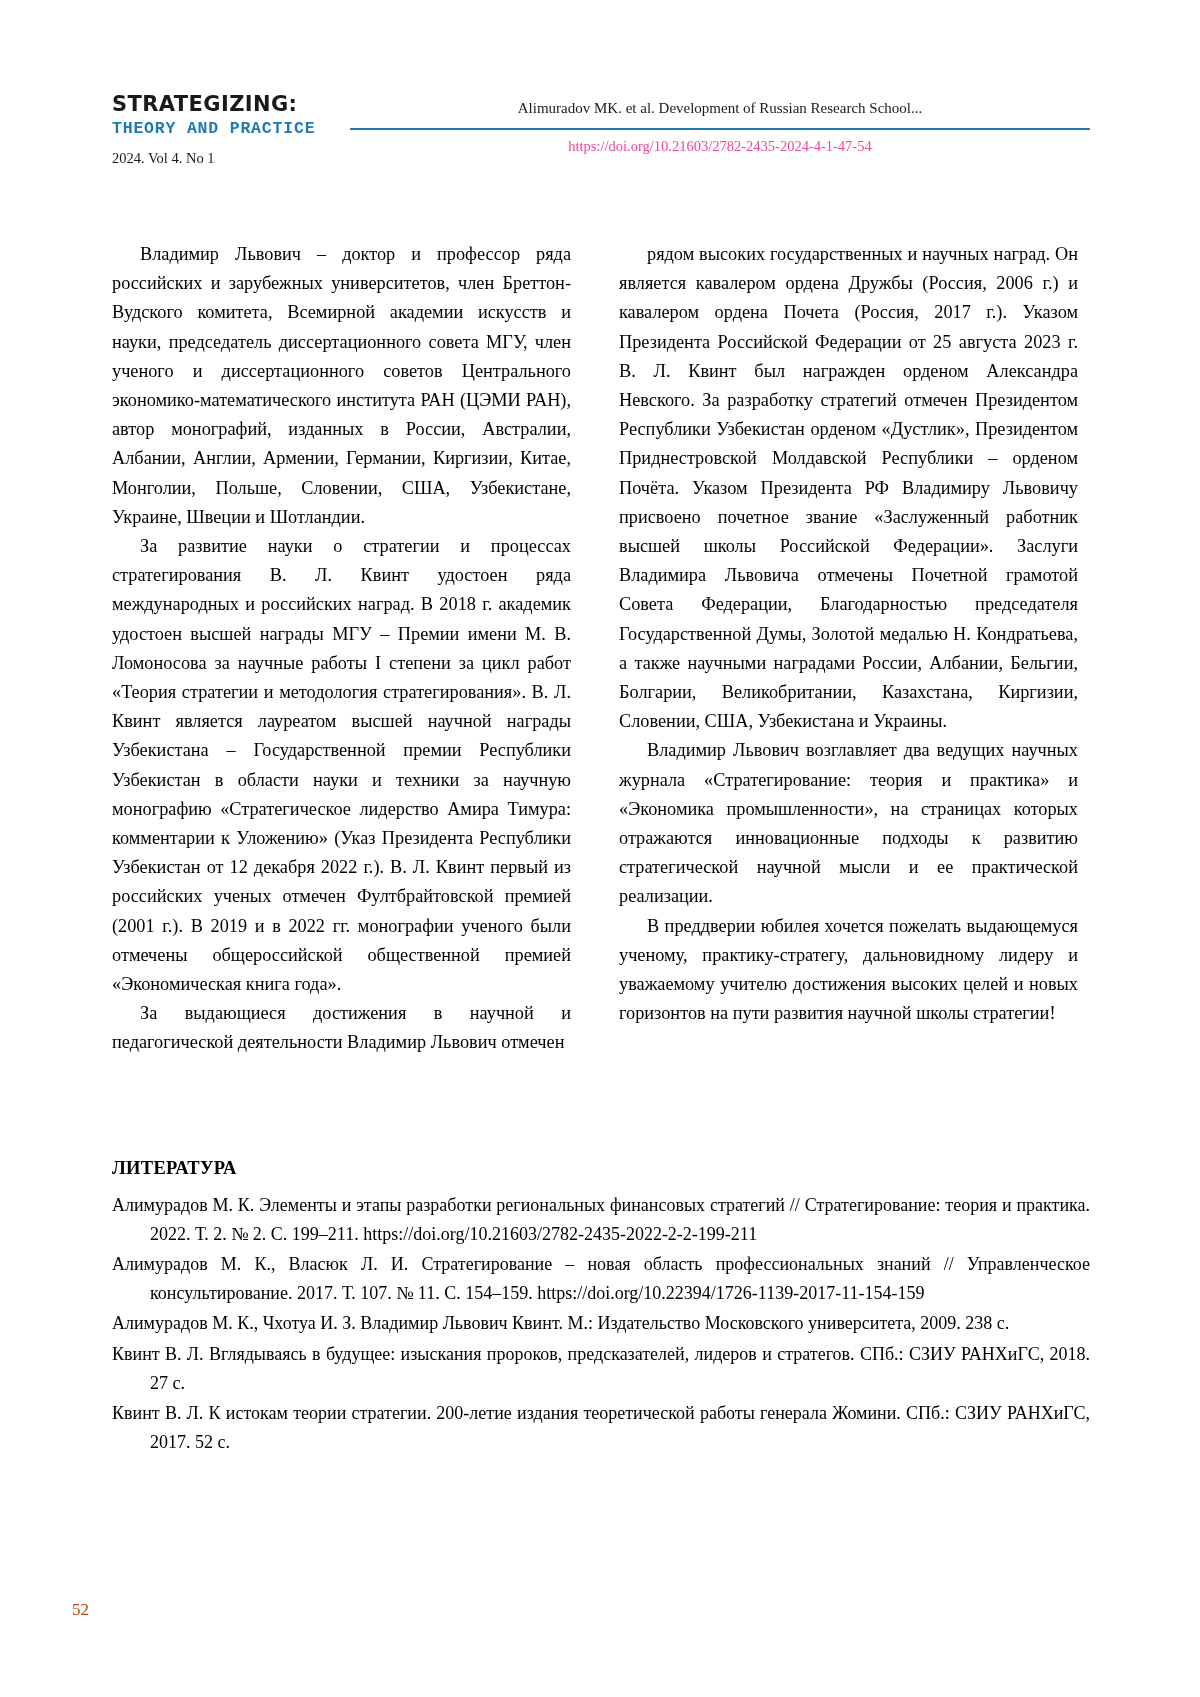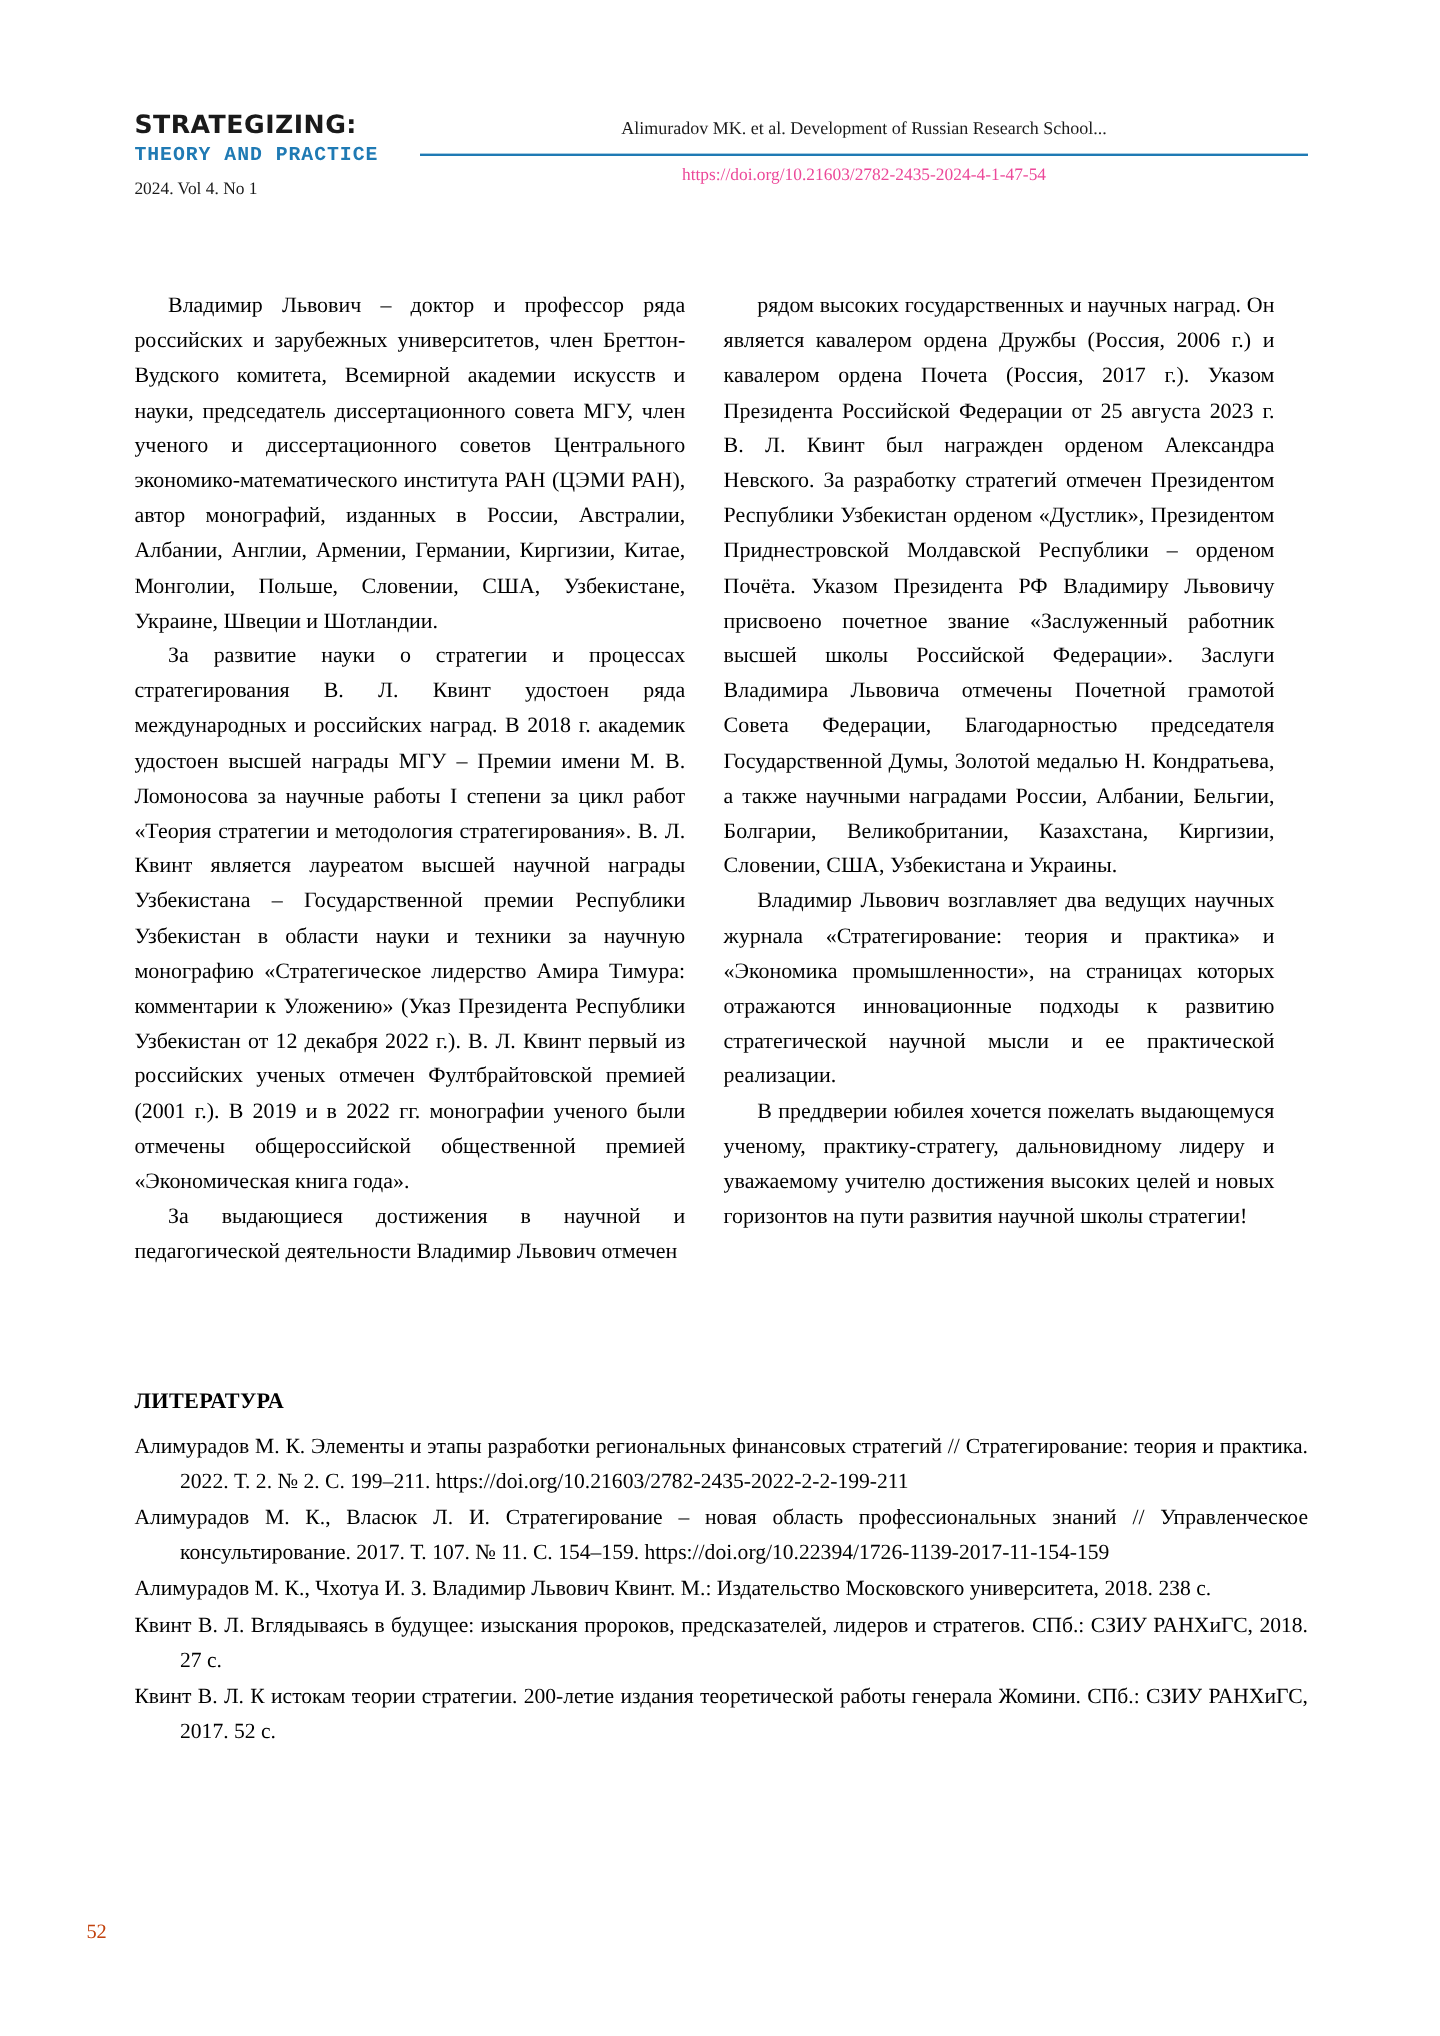--- a/index.html
+++ b/index.html
@@ -90,21 +90,21 @@
     color: #ec4899;
   }
 
   
   .columns {
     position: absolute;
     left: 112px;
     top: 240px;
     width: 978px;
     display: flex;
-    gap: 32px;
+    gap: 48px;
   }
   .col {
     width: 459px;
   }
   .col p {
     margin: 0;
     text-align: justify;
     text-justify: inter-word;
     font-size: 18.3px;
     line-height: 29.2px;
@@ -171,20 +171,20 @@
       <p>рядом высоких государственных и научных наград. Он является кавалером ордена Дружбы (Россия, 2006 г.) и кавалером ордена Почета (Россия, 2017 г.). Указом Президента Российской Федерации от 25 августа 2023 г. В. Л. Квинт был награжден орденом Александра Невского. За разработку стратегий отмечен Президентом Республики Узбекистан орденом «Дустлик», Президентом Приднестровской Молдавской Республики – орденом Почёта. Указом Президента РФ Владимиру Львовичу присвоено почетное звание «Заслуженный работник высшей школы Российской Федерации». Заслуги Владимира Львовича отмечены Почетной грамотой Совета Федерации, Благодарностью председателя Государственной Думы, Золотой медалью Н. Кондратьева, а также научными наградами России, Албании, Бельгии, Болгарии, Великобритании, Казахстана, Киргизии, Словении, США, Узбекистана и Украины.</p>
       <p>Владимир Львович возглавляет два ведущих научных журнала «Стратегирование: теория и практика» и «Экономика промышленности», на страницах которых отражаются инновационные подходы к развитию стратегической научной мысли и ее практической реализации.</p>
       <p>В преддверии юбилея хочется пожелать выдающемуся ученому, практику-стратегу, дальновидному лидеру и уважаемому учителю достижения высоких целей и новых горизонтов на пути развития научной школы стратегии!</p>
     </div>
   </div>
 
   <div class="refs">
     <div class="refs-title">ЛИТЕРАТУРА</div>
     <div class="ref-item">Алимурадов М. К. Элементы и этапы разработки региональных финансовых стратегий // Стратегирование: теория и практика. 2022. Т. 2. № 2. С. 199–211. https://doi.org/10.21603/2782-2435-2022-2-2-199-211</div>
     <div class="ref-item">Алимурадов М. К., Власюк Л. И. Стратегирование – новая область профессиональных знаний // Управленческое консультирование. 2017. Т. 107. № 11. С. 154–159. https://doi.org/10.22394/1726-1139-2017-11-154-159</div>
-    <div class="ref-item">Алимурадов М. К., Чхотуа И. З. Владимир Львович Квинт. М.: Издательство Московского университета, 2018. 238 с.</div>
+    <div class="ref-item">Алимурадов М. К., Чхотуа И. З. Владимир Львович Квинт. М.: Издательство Московского университета, 2009. 238 с.</div>
     <div class="ref-item">Квинт В. Л. Вглядываясь в будущее: изыскания пророков, предсказателей, лидеров и стратегов. СПб.: СЗИУ РАНХиГС, 2018. 27 с.</div>
     <div class="ref-item">Квинт В. Л. К истокам теории стратегии. 200-летие издания теоретической работы генерала Жомини. СПб.: СЗИУ РАНХиГС, 2017. 52 с.</div>
   </div>
 
   <div class="folio">52</div>
 
 </div>
 
 </body></html>

